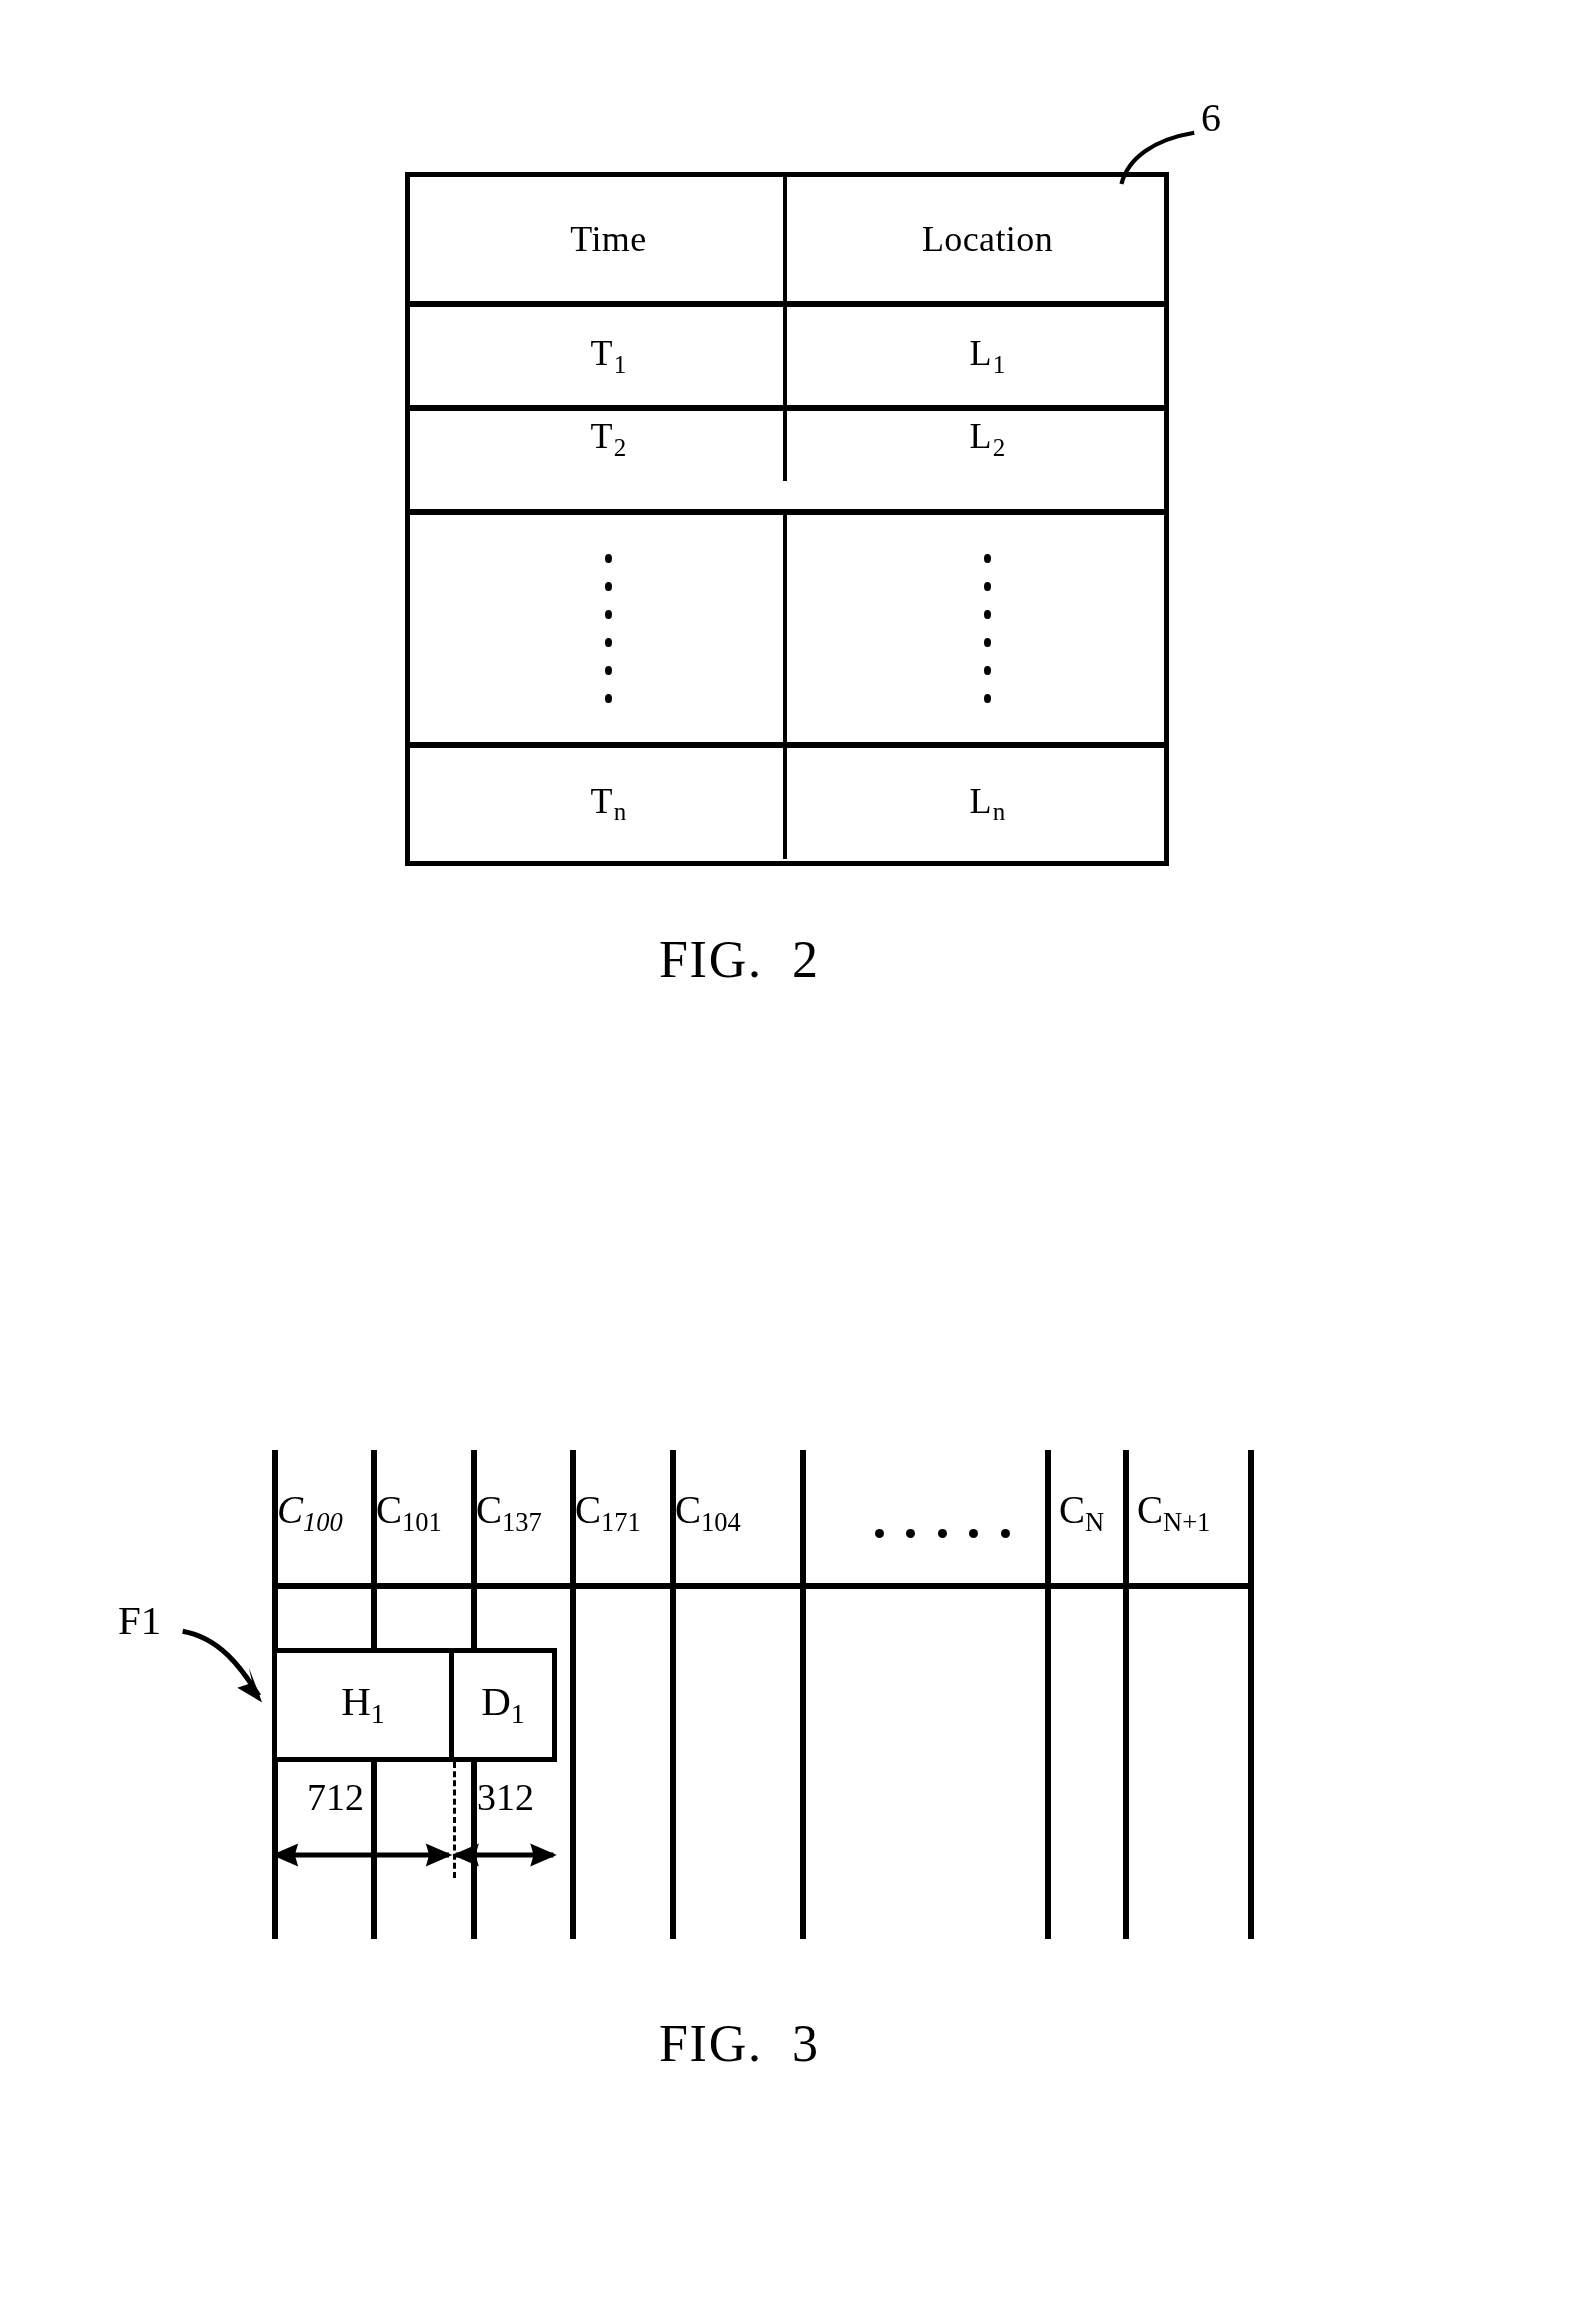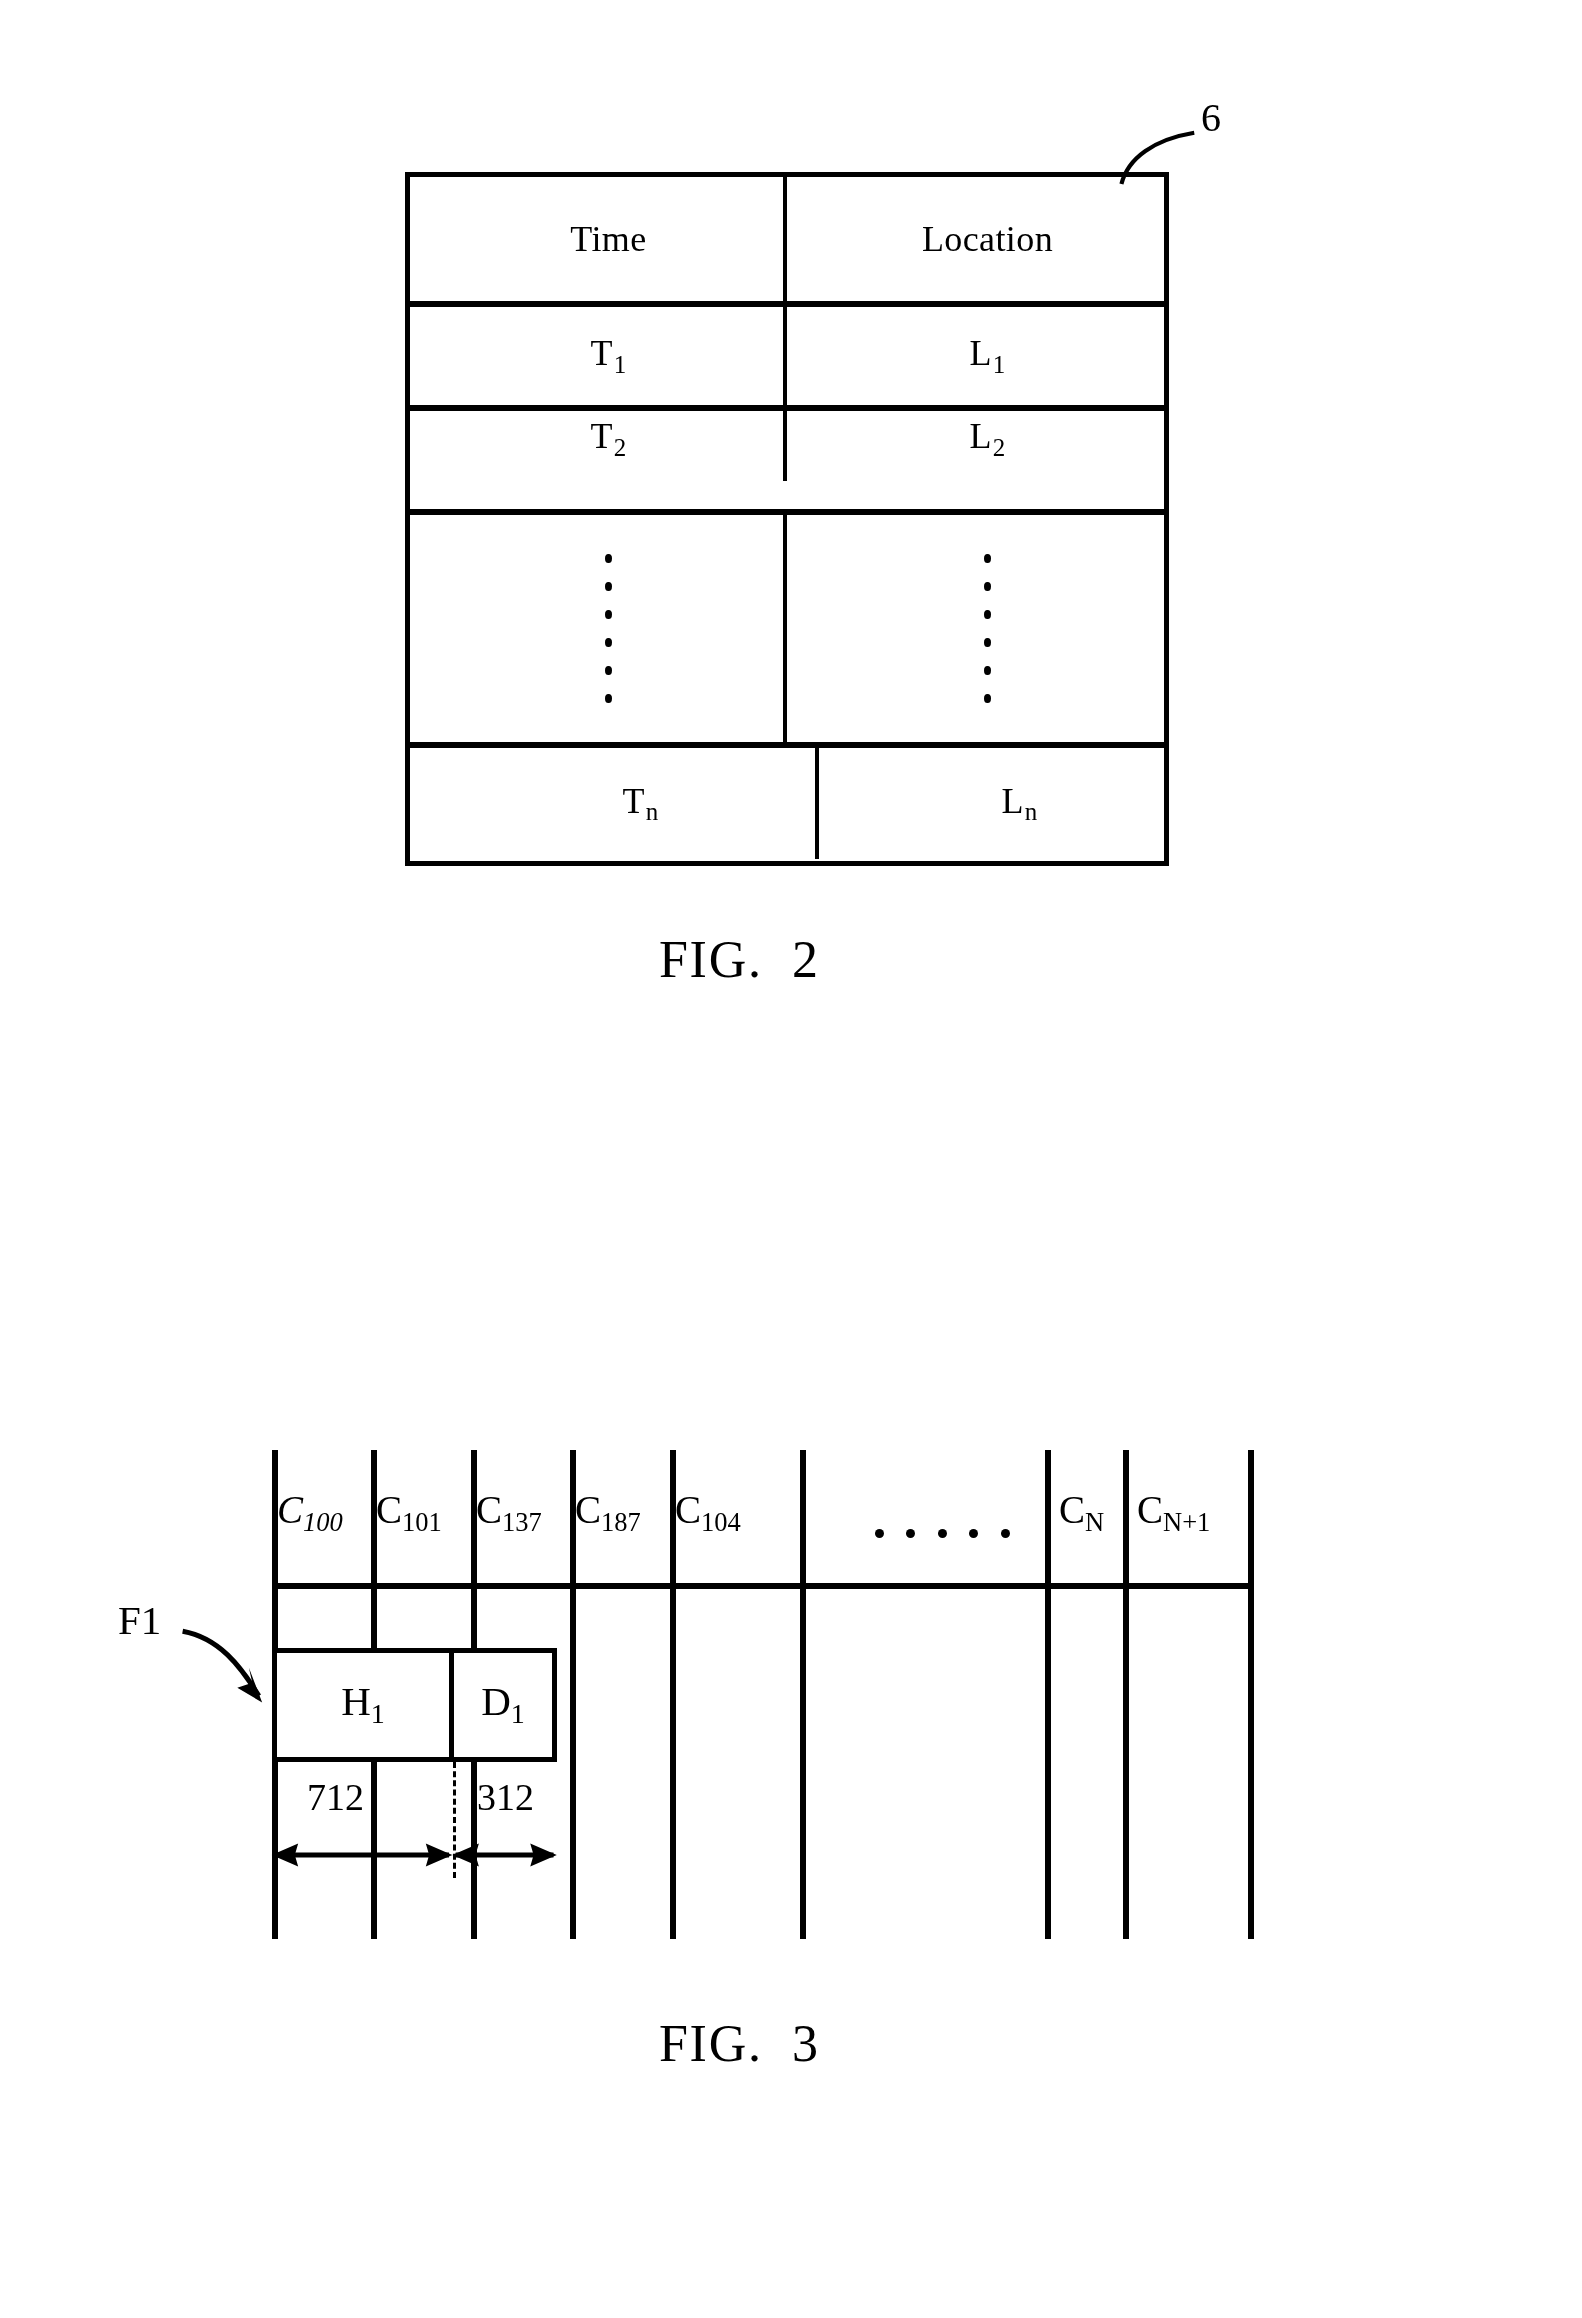--- a/index.html
+++ b/index.html
@@ -103,21 +103,21 @@
             <i></i>
             <i></i>
             <i></i>
             <i></i>
             <i></i>
         </span>
       </div>
     </div>
     <div class="row-div" style="top:565px;"></div>
 
-    <div class="t-row" style="top:571px;height:111px;margin-left:32px;">
+    <div class="t-row" style="top:571px;height:111px;">
       <div class="t-cell left">
         <span class="cell-txt"><span>T</span><sub>n</sub></span>
       </div>
       <div class="t-cell">
         <span class="cell-txt"><span>L</span><sub>n</sub></span>
       </div>
     </div>
   </div>
 
   <div class="fig-caption" style="left:659px;top:930px;">FIG.  2</div>
@@ -132,21 +132,21 @@
     <div class="vline" style="left:800px;top:8.3px;height:489px;"></div>
     <div class="vline" style="left:1045px;top:8.3px;height:489px;"></div>
     <div class="vline" style="left:1123px;top:8.3px;height:489px;"></div>
     <div class="vline" style="left:1248px;top:8.3px;height:489px;"></div>
 
     <div class="hline" style="left:272px;top:141px;width:981px;"></div>
 
     <div class="clabel" style="left:277px;top:48px;font-style:italic;"><span>C</span><sub>100</sub></div>
     <div class="clabel" style="left:376px;top:48px;"><span>C</span><sub>101</sub></div>
     <div class="clabel" style="left:476px;top:48px;"><span>C</span><sub>137</sub></div>
-    <div class="clabel" style="left:575px;top:48px;"><span>C</span><sub>187</sub></div>
+    <div class="clabel" style="left:575px;top:48px;"><span>C</span><sub>171</sub></div>
     <div class="clabel" style="left:675px;top:48px;"><span>C</span><sub>104</sub></div>
     <div class="ell-dots" style="left:875px;top:87px;">
         <i></i>
         <i></i>
         <i></i>
         <i></i>
         <i></i>
       </div>
     <div class="clabel" style="left:1059px;top:48px;"><span>C</span><sub>N</sub></div>
     <div class="clabel" style="left:1137px;top:48px;"><span>C</span><sub>N+1</sub></div>

